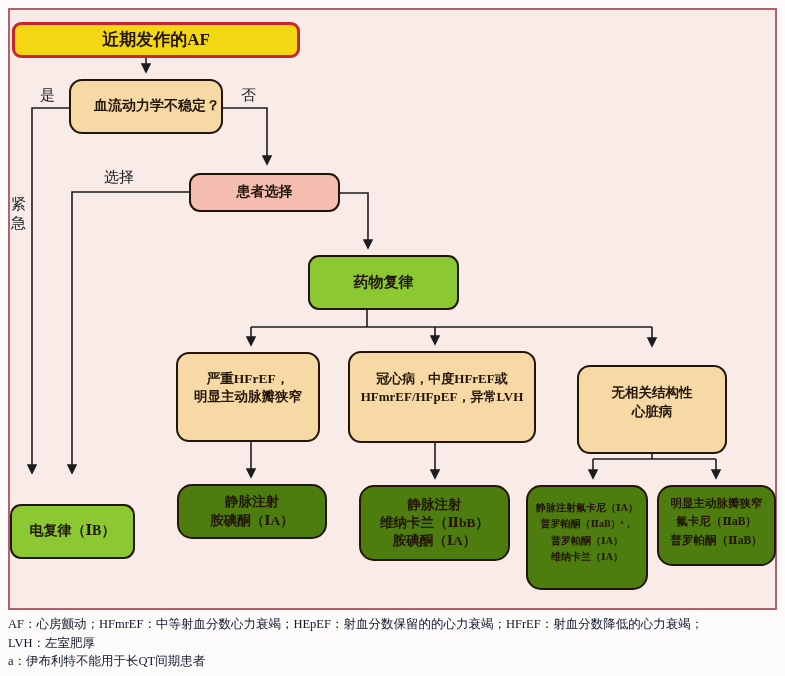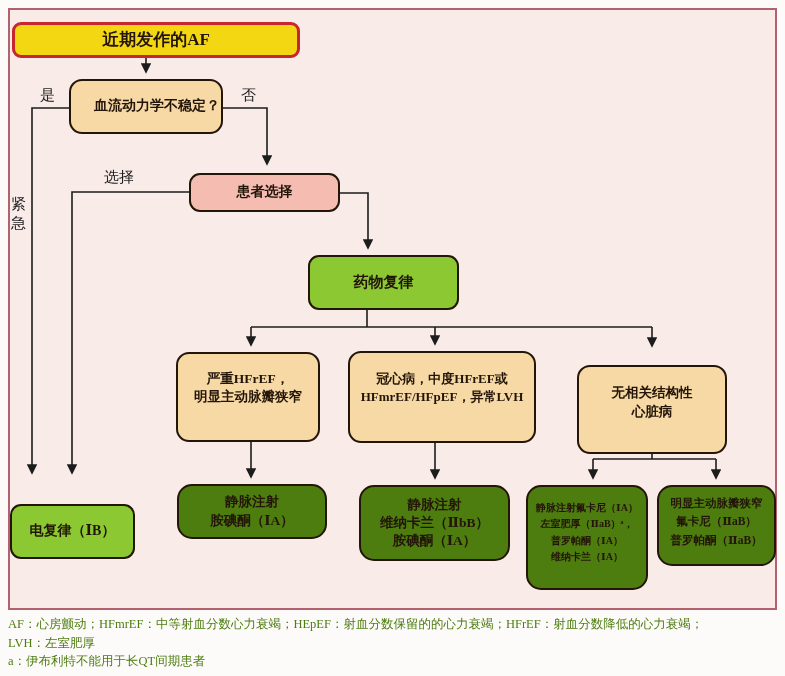--- a/index.html
+++ b/index.html
@@ -46,21 +46,21 @@
   .edge-label {
     position: absolute; color: #1d1d1d; font-size: 15px; font-weight: normal;
   }
   #label-yes    { left: 40px;  top: 86px; }
   #label-no     { left: 241px; top: 86px; }
   #label-select { left: 104px; top: 168px; }
   #label-urgent { left: 11px;  top: 195px; white-space: pre-line; line-height: 19px; }
 
   .footer {
     position: absolute; left: 8px; top: 615px; width: 772px;
-    font-size: 12.5px; color: #4d7c0f; line-height: 18.5px;
+    font-size: 12.5px; color: #0f172a; line-height: 18.5px;
   }
   .footer p { margin: 0; }
 </style>
 </head>
 <body>
 
 <div id="canvas">
 
   <div class="frame"></div>
 
@@ -131,21 +131,21 @@
   </div>
 
   <div class="node blue" id="iv-vernakalant">
     <span>静脉注射</span>
     <span>维纳卡兰（ⅡbB）</span>
     <span>胺碘酮（ⅠA）</span>
   </div>
 
   <div class="node blue" id="iv-flecainide">
     <span>静脉注射氟卡尼（ⅠA）</span>
-    <span>左室肥厚（ⅡaB）ᵃ，</span>
+    <span>普罗帕酮（ⅡaB）ᵃ，</span>
     <span>普罗帕酮（ⅠA）</span>
     <span>维纳卡兰（ⅠA）</span>
   </div>
 
   <div class="node blue" id="pill-in-pocket">
     <span>明显主动脉瓣狭窄</span>
     <span>氟卡尼（ⅡaB）</span>
     <span>普罗帕酮（ⅡaB）</span>
   </div>
 

